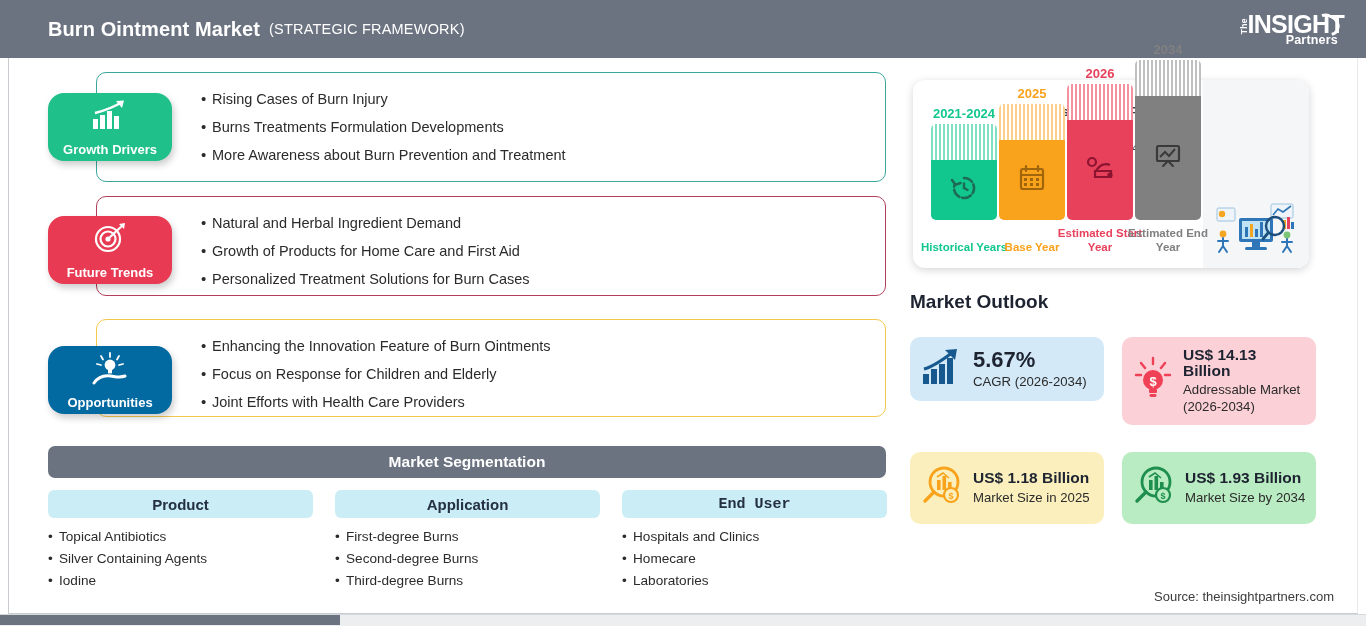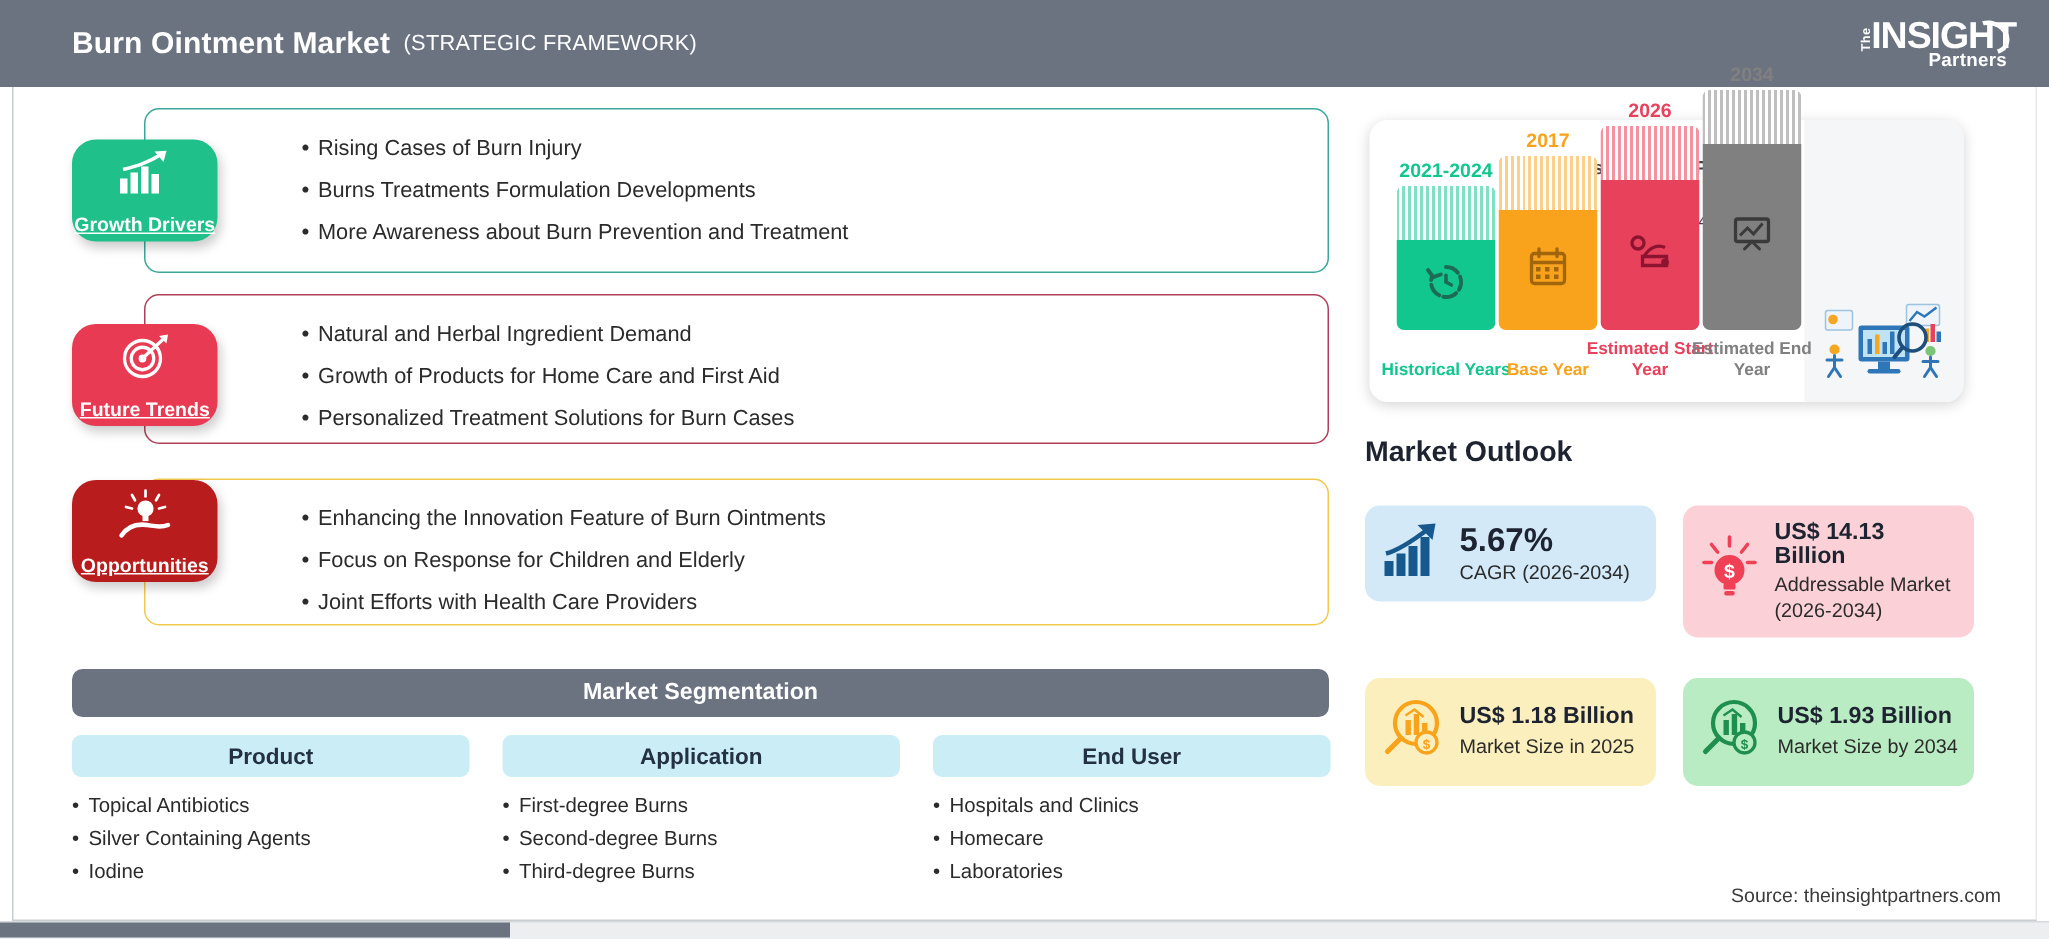--- a/index.html
+++ b/index.html
@@ -37,40 +37,40 @@
   .card-green  { left:96px;  top:72px;  width:790px; height:110px; border-color:#3aa79a; }
   .card-red    { left:96px;  top:196px; width:790px; height:100px; border-color:#b0405a; }
   .card-orange { left:96px;  top:319px; width:790px; height:98px; border-color:#f2c94c; }
 
   .bullets { position:absolute; left:104px; top:12px; }
   .bullet { font-size:14.5px; color:#2b2b2b; line-height:28px; white-space:nowrap; }
   .bullet::before { content:"\2022"; color:#2b2b2b; display:inline-block;
     width:11px; font-size:15px; }
 
   
-  .badge { position:absolute; width:97px; height:68px; border-radius:16px;
+  .badge { position:absolute; width:124px; height:68px; border-radius:16px;
     color:#fff; display:flex; flex-direction:column; align-items:center;
     justify-content:flex-end; padding-bottom:5px;
-    box-shadow:2px 4px 7px rgba(0,0,0,.20);text-decoration:underline; }
+    box-shadow:2px 4px 7px rgba(0,0,0,.20); }
   .badge-label { font-size:13px; font-weight:bold; line-height:1; }
   .badge-ico { position:absolute; top:6px; left:50%; transform:translateX(-50%); }
   .badge-green  { left:48px; top:93px;  background:#1fc08a; }
   .badge-red    { left:48px; top:216px; background:#e83a52; }
-  .badge-orange { left:48px; top:320px; background:#b91c1c; }
+  .badge-orange { left:48px; top:346px; background:#0369a1; }
 
   
   .seg-bar { position:absolute; left:48px; top:446px; width:838px; height:32px;
     background:#6b7280; border-radius:7px; color:#fff; font-size:15.5px;
     font-weight:bold; display:flex; align-items:center; justify-content:center; }
   .seg-head { position:absolute; top:490px; height:28px; background:#cbeef6;
     border-radius:6px; display:flex; align-items:center; justify-content:center;
     font-size:15px; font-weight:bold; color:#243043; }
   .seg-head.c0 { left:48px;  width:265px; }
   .seg-head.c1 { left:335px; width:265px; }
-  .seg-head.c2 { left:622px; width:265px; }
+  .seg-head.c2 { left:622px; width:265px;font-family:Liberation Mono, monospace; }
   .seg-list { position:absolute; top:526px; }
   .seg-list.c0 { left:48px; }
   .seg-list.c1 { left:335px; }
   .seg-list.c2 { left:622px; }
   .seg-item { font-size:13.6px; color:#2b2b2b; line-height:22px; white-space:nowrap; }
   .seg-item::before { content:"\2022"; display:inline-block; width:11px; }
 
   
   .assess { position:absolute; left:913px; top:80px; width:396px; height:188px;
     background:#fff; border-radius:12px; box-shadow:0 2px 9px rgba(0,0,0,.17); }
@@ -241,21 +241,21 @@
               <line x1="15" y1="15" x2="15" y2="10.5" stroke="#1d6b52" stroke-width="2.4" stroke-linecap="round"></line>
               <line x1="15" y1="15" x2="18.6" y2="17" stroke="#1d6b52" stroke-width="2.4" stroke-linecap="round"></line>
             </svg>
           </span>
         </div>
       </div>
       <div class="bar-cap" id="bc0" style="bottom: -34px; color: rgb(17, 199, 142);">Historical Years</div>
     </div>
 
     <div class="barwrap" id="bw1" style="left:86px;">
-      <div class="bar-year" id="by1" style="bottom: 119px; color: rgb(249, 162, 27);">2017</div>
+      <div class="bar-year" id="by1" style="bottom: 119px; color: rgb(249, 162, 27);">2025</div>
       <div class="bar" id="b1" style="height: 116px;">
         <div class="bar-strip" id="bs1" style="background: repeating-linear-gradient(90deg, rgb(252, 208, 138) 0px, rgb(252, 208, 138) 2px, rgb(255, 255, 255) 2px, rgb(255, 255, 255) 4px);"></div>
         <div class="bar-solid" id="bd1" style="background: rgb(249, 162, 27); height: 80px;">
           <span>
             <svg width="28" height="28" viewBox="0 0 28 28">
               <rect x="3" y="5" width="22" height="20" rx="2" fill="none" stroke="#a1650b" stroke-width="2.2"></rect>
               <line x1="3" y1="11" x2="25" y2="11" stroke="#a1650b" stroke-width="2.2"></line>
               <line x1="8" y1="2" x2="8" y2="7" stroke="#a1650b" stroke-width="2.2" stroke-linecap="round"></line>
               <line x1="20" y1="2" x2="20" y2="7" stroke="#a1650b" stroke-width="2.2" stroke-linecap="round"></line>
               <g fill="#a1650b">

